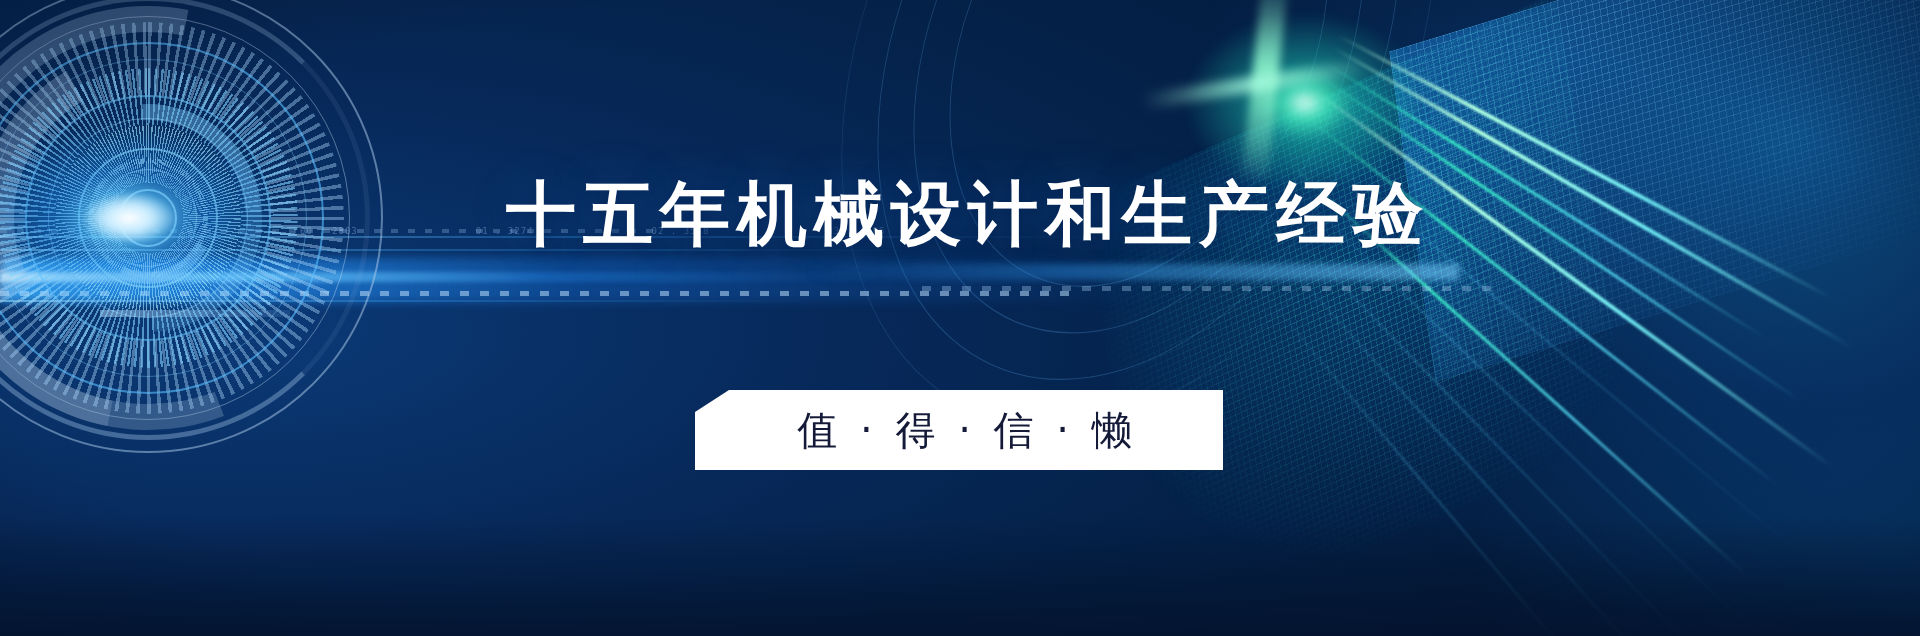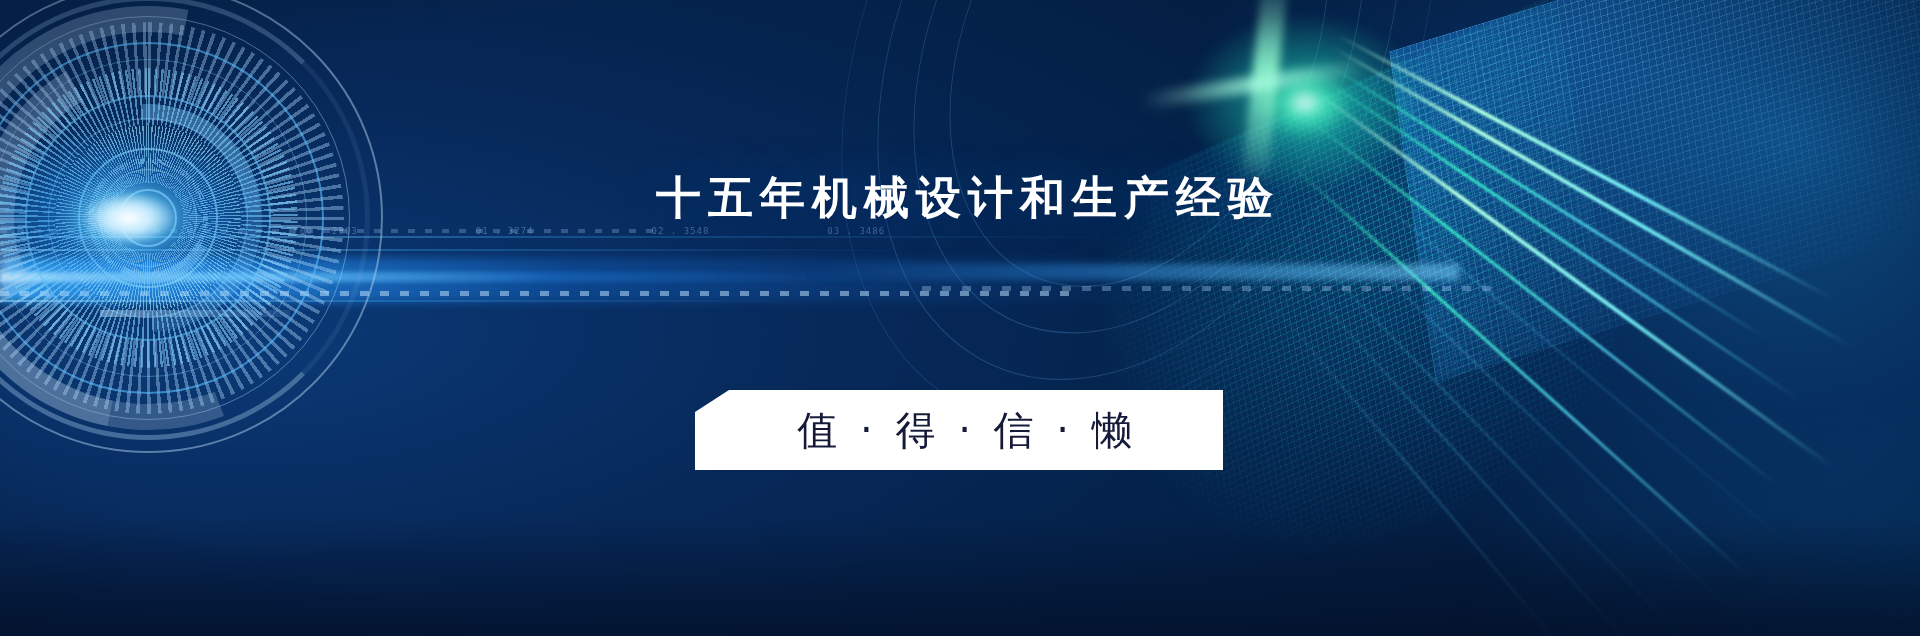--- a/index.html
+++ b/index.html
@@ -256,21 +256,21 @@
     border-radius:50%;
     transform:translate(-50%,-50%) rotate(-26deg) skewX(-22deg);
   }
 
   
   .headline{
     position:absolute;
     left:16px; right:0; top:168px;
     text-align:center;
     font-family:"DejaVu Sans", sans-serif;
-    font-size:45px;
+    font-size:70px;
     font-weight:bold;
     letter-spacing:7px;
     color:#ffffff;
     text-shadow:0 2px 16px rgba(0,30,80,.75), 0 0 40px rgba(40,140,230,.35);
     white-space:nowrap;
     z-index:6;
   }
 
   .subtitle-wrap{
     position:absolute;

